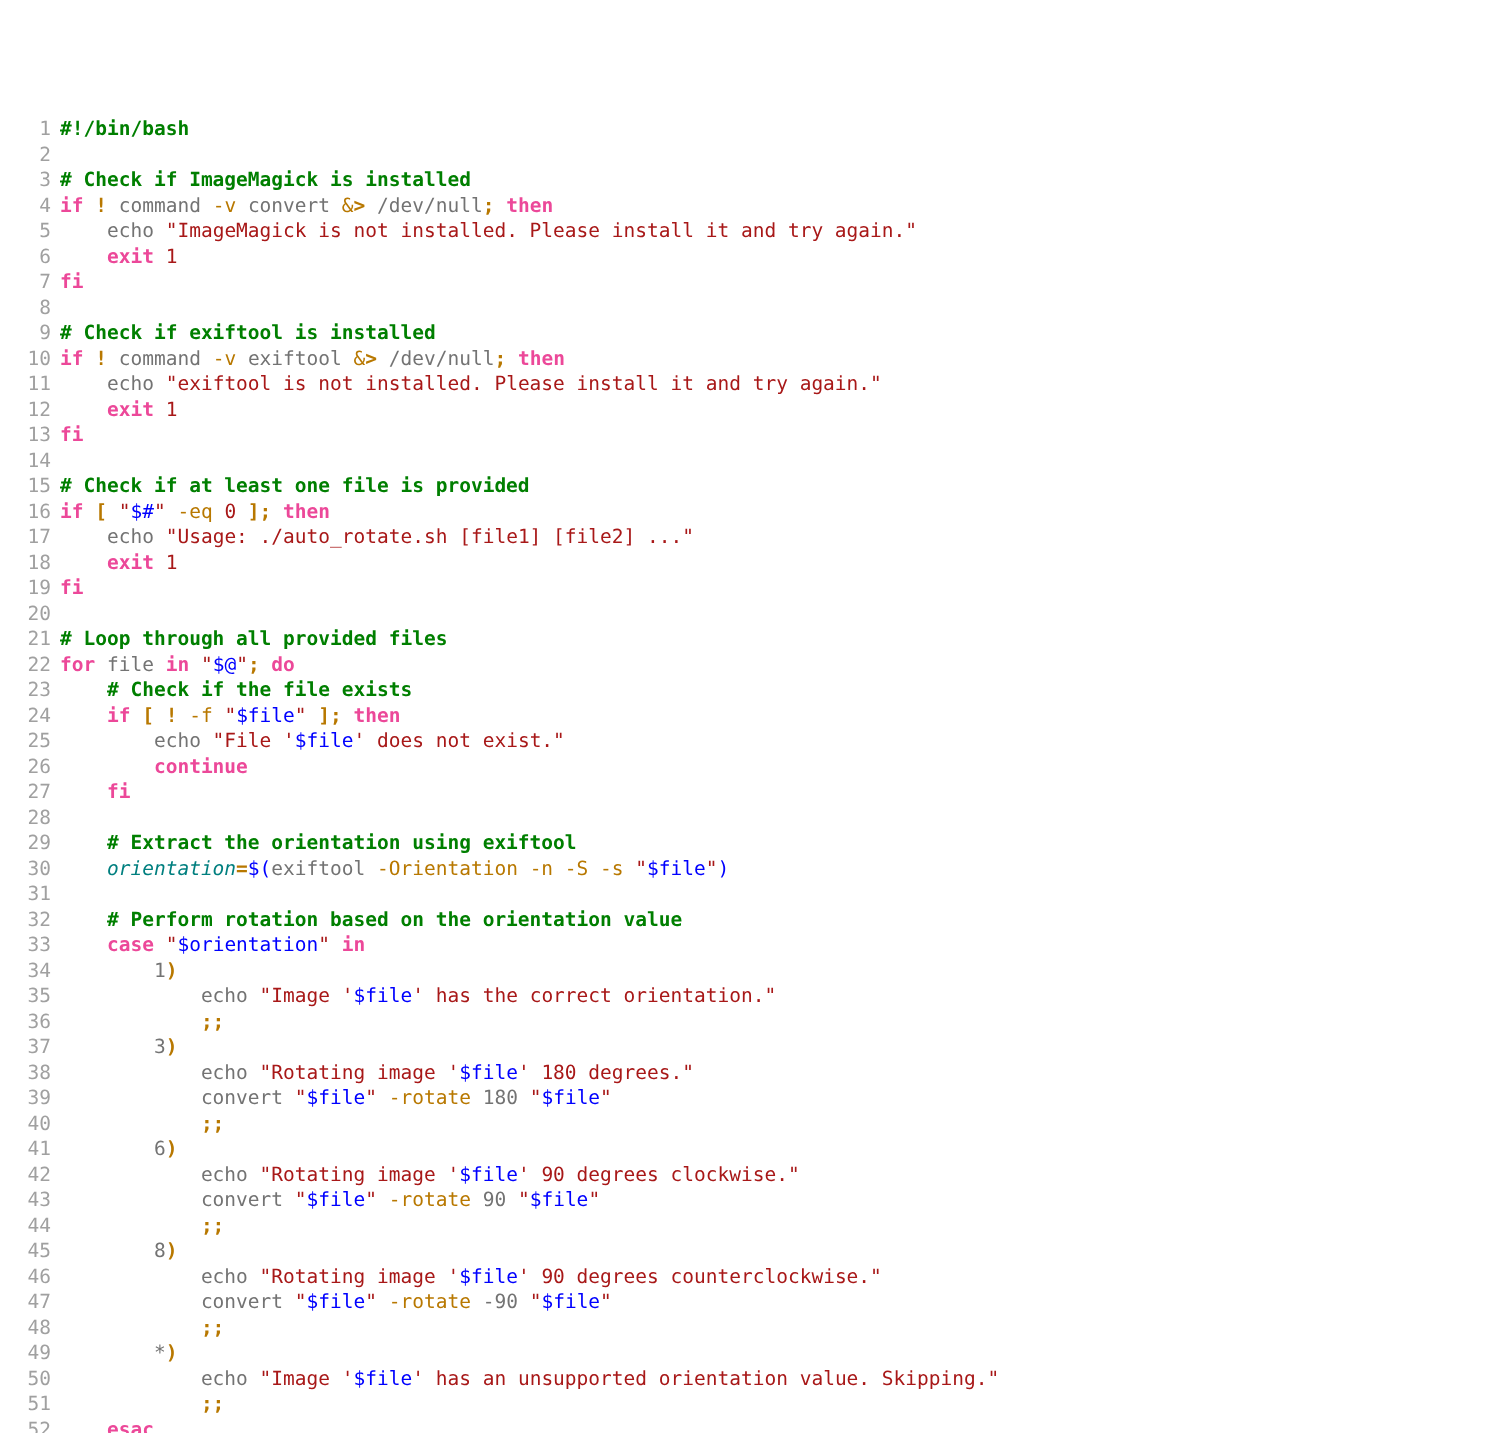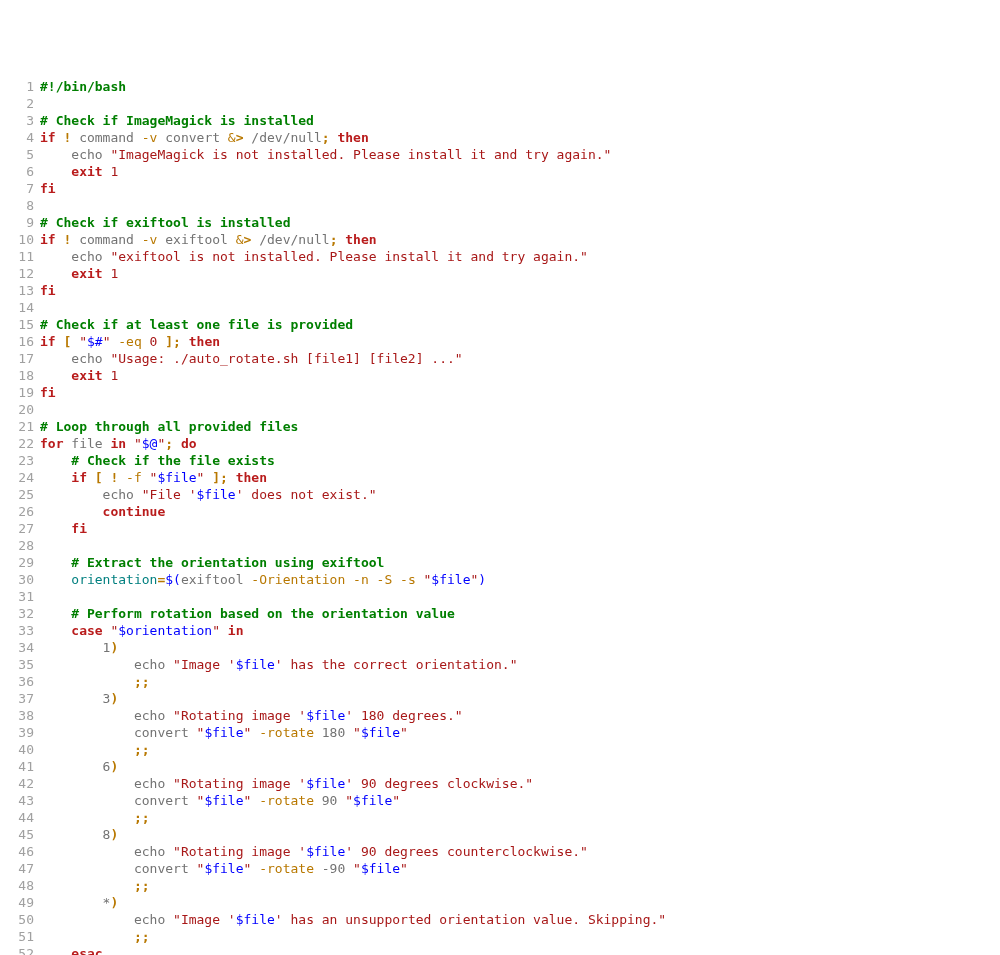--- a/index.html
+++ b/index.html
@@ -24,24 +24,24 @@
     color: #a0a0a0;
     flex-shrink: 0;
     user-select: none;
     margin-right: 6px;
   }
   .code {
     white-space: pre;
   }
   
   .c  { color: #007f00; font-weight: bold; }      
-  .k  { color: #b91c1c; font-weight: bold; }      
+  .k  { color: #ec4899; font-weight: bold; }      
   .o  { color: #b87800; font-weight: bold; }      
   .cmd{ color: #737373; }                          
-  .ec { color: #007f7f; }                          
+  .ec { color: #007f7f; font-style: italic; }                          
   .arg{ color: #b87800; }                          
   .str{ color: #a81818; }                          
   .var{ color: #0000ff; }                          
   .p  { color: #b87800; font-weight: bold; }      
 </style>
 </head>
 <body>
 
 
 

